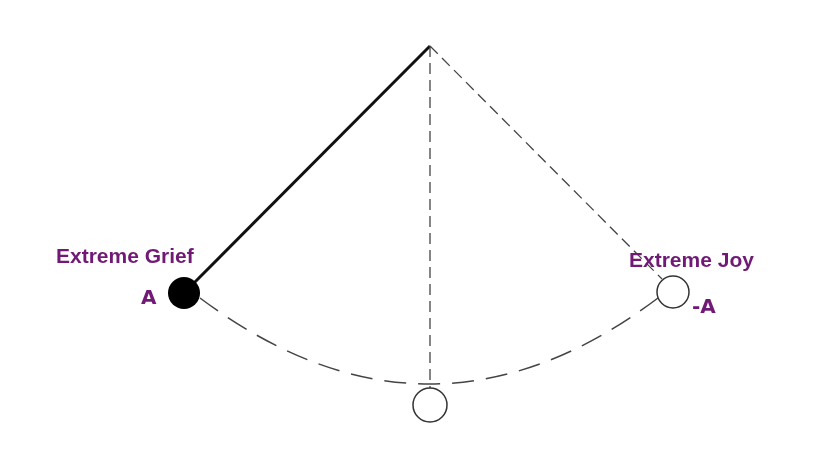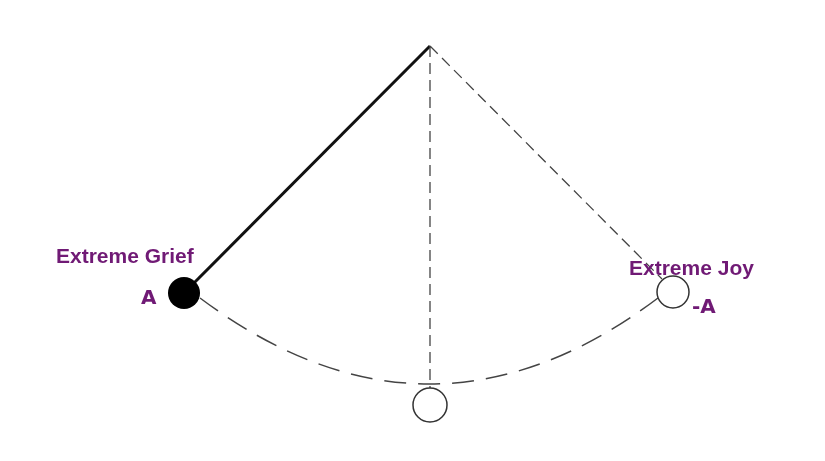--- a/index.html
+++ b/index.html
@@ -21,15 +21,15 @@
   <line x1="430" y1="46" x2="662" y2="279" stroke="#444" stroke-width="1.3" stroke-dasharray="11,6"></line>
 
   <path d="M 200 298 Q 430 470 658 298" fill="none" stroke="#444" stroke-width="1.5" stroke-dasharray="22,12"></path>
 
   <circle cx="184" cy="293" r="16" fill="#000"></circle>
   <circle cx="430" cy="405" r="17" fill="#fff" stroke="#333" stroke-width="1.5"></circle>
   <circle cx="673" cy="292" r="16" fill="#fff" stroke="#333" stroke-width="1.5"></circle>
 </svg>
 
 <div class="label title" style="left:56px; top:208px;">Extreme Grief</div>
-<div class="label title" style="left:629px; top:220px;">Extreme Joy</div>
+<div class="label title" style="left:629px; top:212px;">Extreme Joy</div>
 <div class="label amp" style="left:141px; top:249px;">A</div>
 <div class="label amp" style="left:692px; top:258px;">-A</div>
 
 </body></html>

